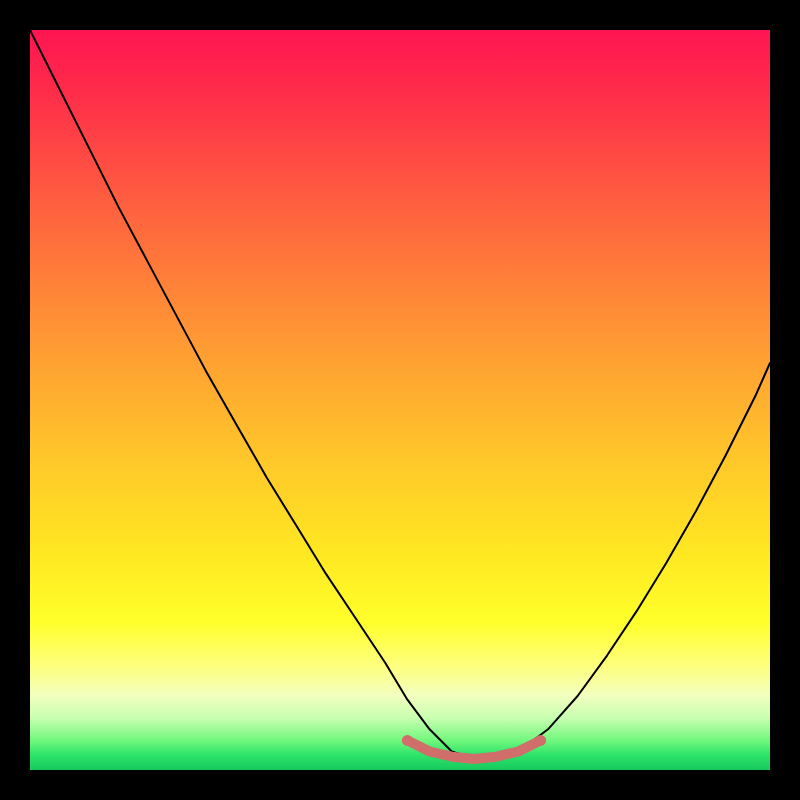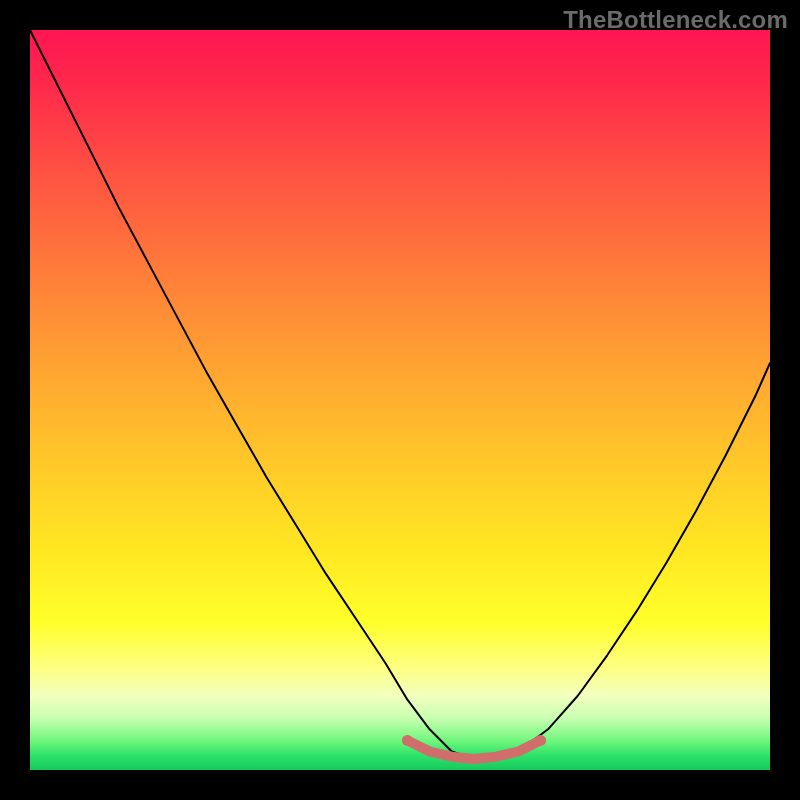--- a/index.html
+++ b/index.html
@@ -72,14 +72,13 @@
     <div class="gradient"></div>
     <svg class="curves" viewBox="0 0 740 740" preserveAspectRatio="none">
       <g>
           <path d="M0.00 0.00 L29.60 59.20 L59.20 118.40 L88.80 177.60 L118.40 233.10 L148.00 288.60 L177.60 344.10 L207.20 395.90 L236.80 447.70 L266.40 495.80 L296.00 543.90 L325.60 588.30 L355.20 632.70 L377.40 669.70 L399.60 699.30 L421.80 721.50 L444.00 728.90 L466.20 728.90 L488.40 721.50 L518.00 699.30 L547.60 666.00 L577.20 625.30 L606.80 580.90 L636.40 532.80 L666.00 481.00 L695.60 425.50 L725.20 366.30 L740.00 333.00" fill="none" stroke="#000000" stroke-width="2" stroke-linecap="round" stroke-linejoin="round"></path>
           <path d="M377.40 710.40 L399.60 721.50 L421.80 726.68 L444.00 728.90 L466.20 726.68 L488.40 721.50 L510.60 710.40" fill="none" stroke="#cf6e6b" stroke-width="10" stroke-linecap="round" stroke-linejoin="round"></path>
           <circle cx="377.40" cy="710.40" r="5.5" fill="#cf6e6b"></circle>
           <circle cx="510.60" cy="710.40" r="5.5" fill="#cf6e6b"></circle>
         </g>
     </svg>
   </div>
-  <div class="watermark">TheBottleneck.com</div>
 </div>
 
 </body></html>

